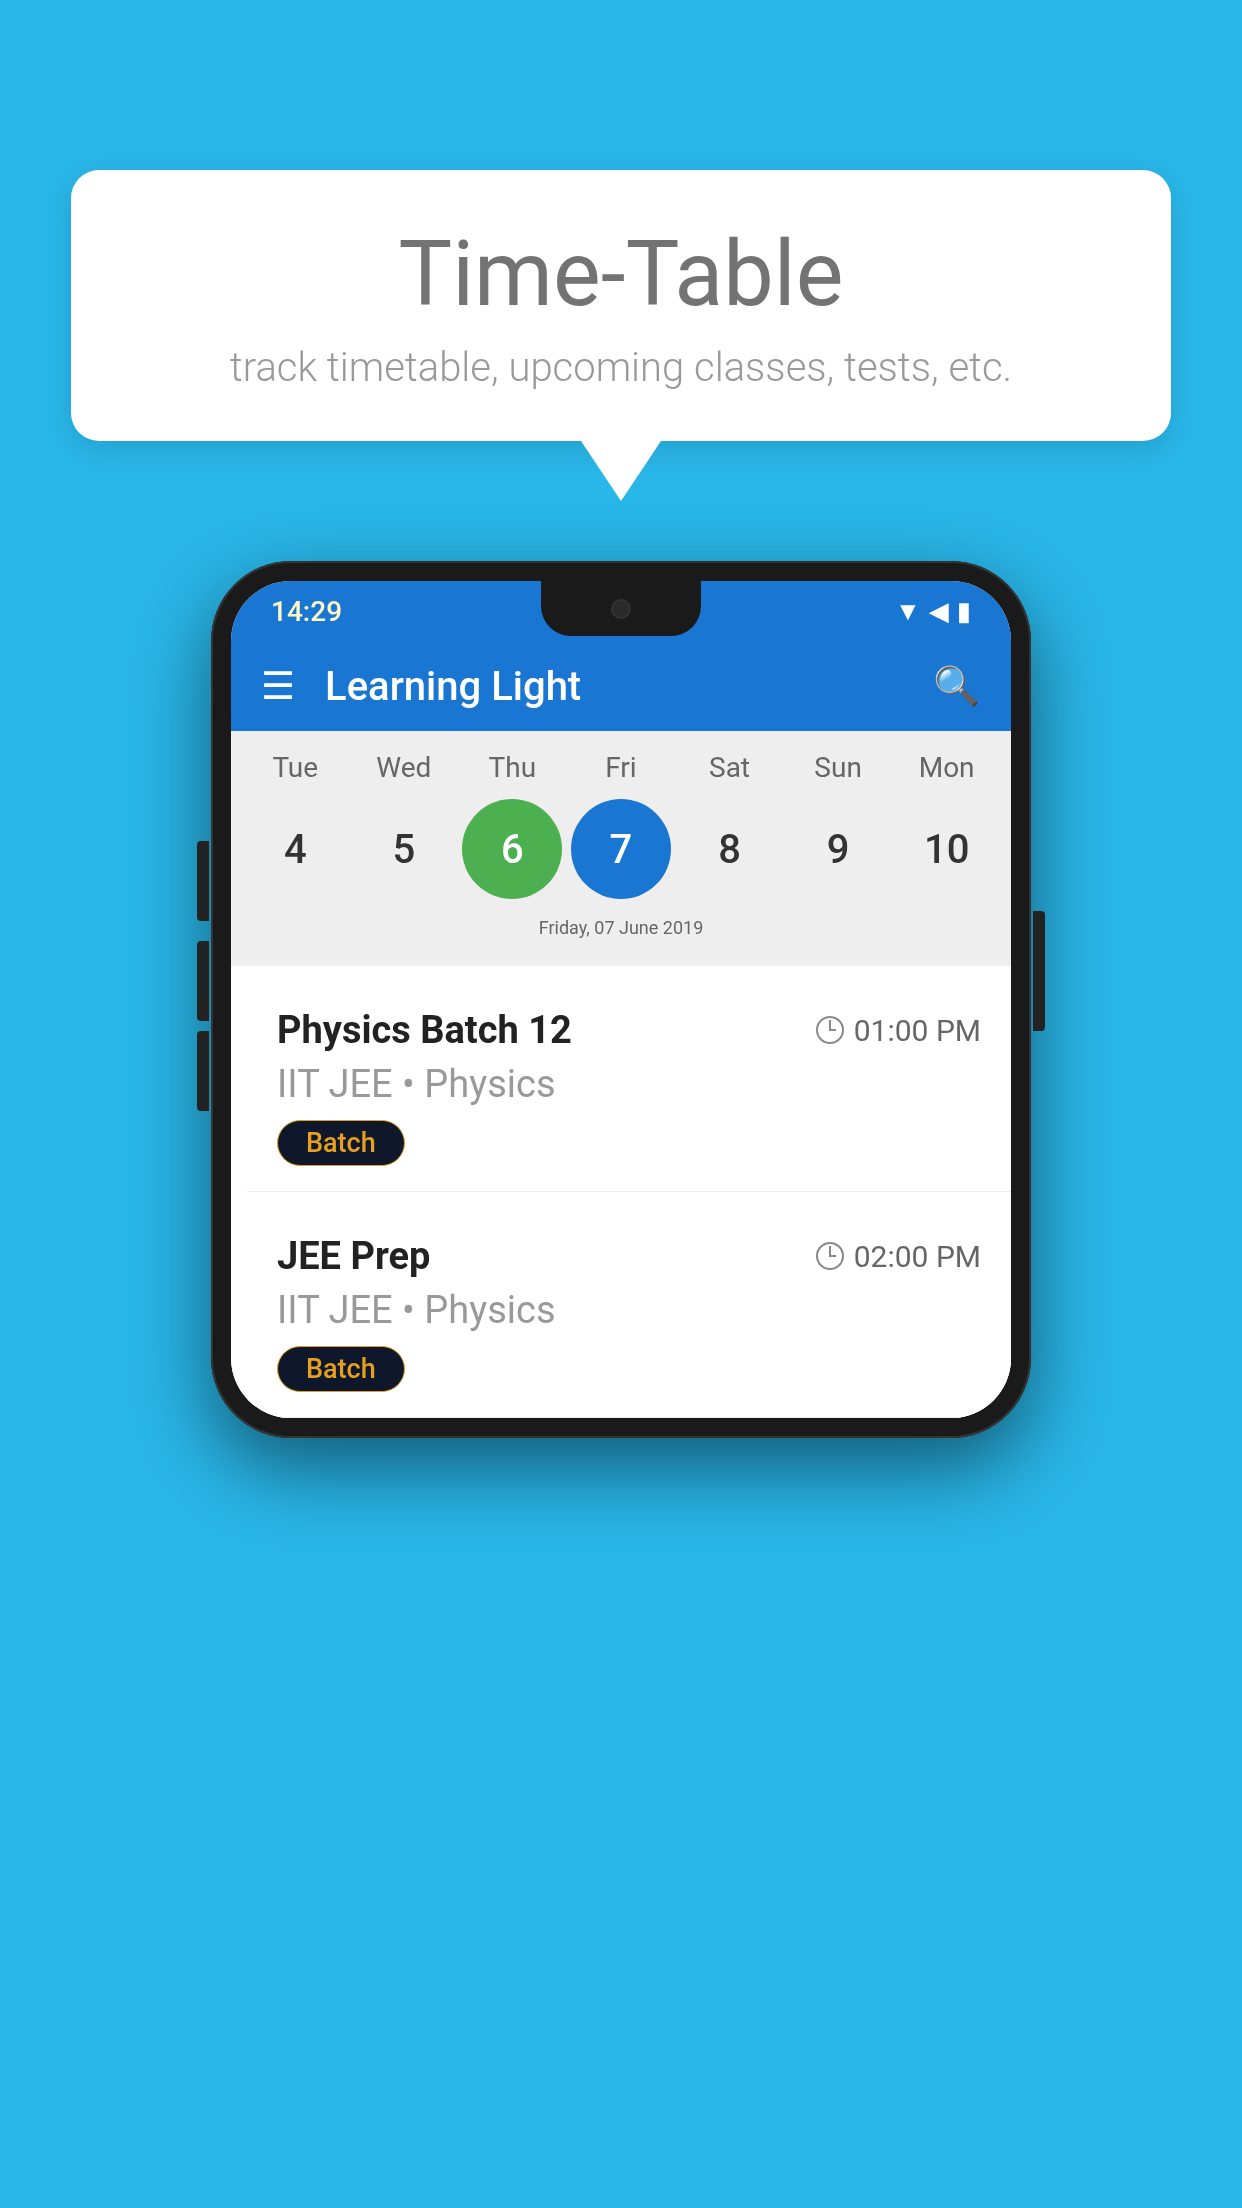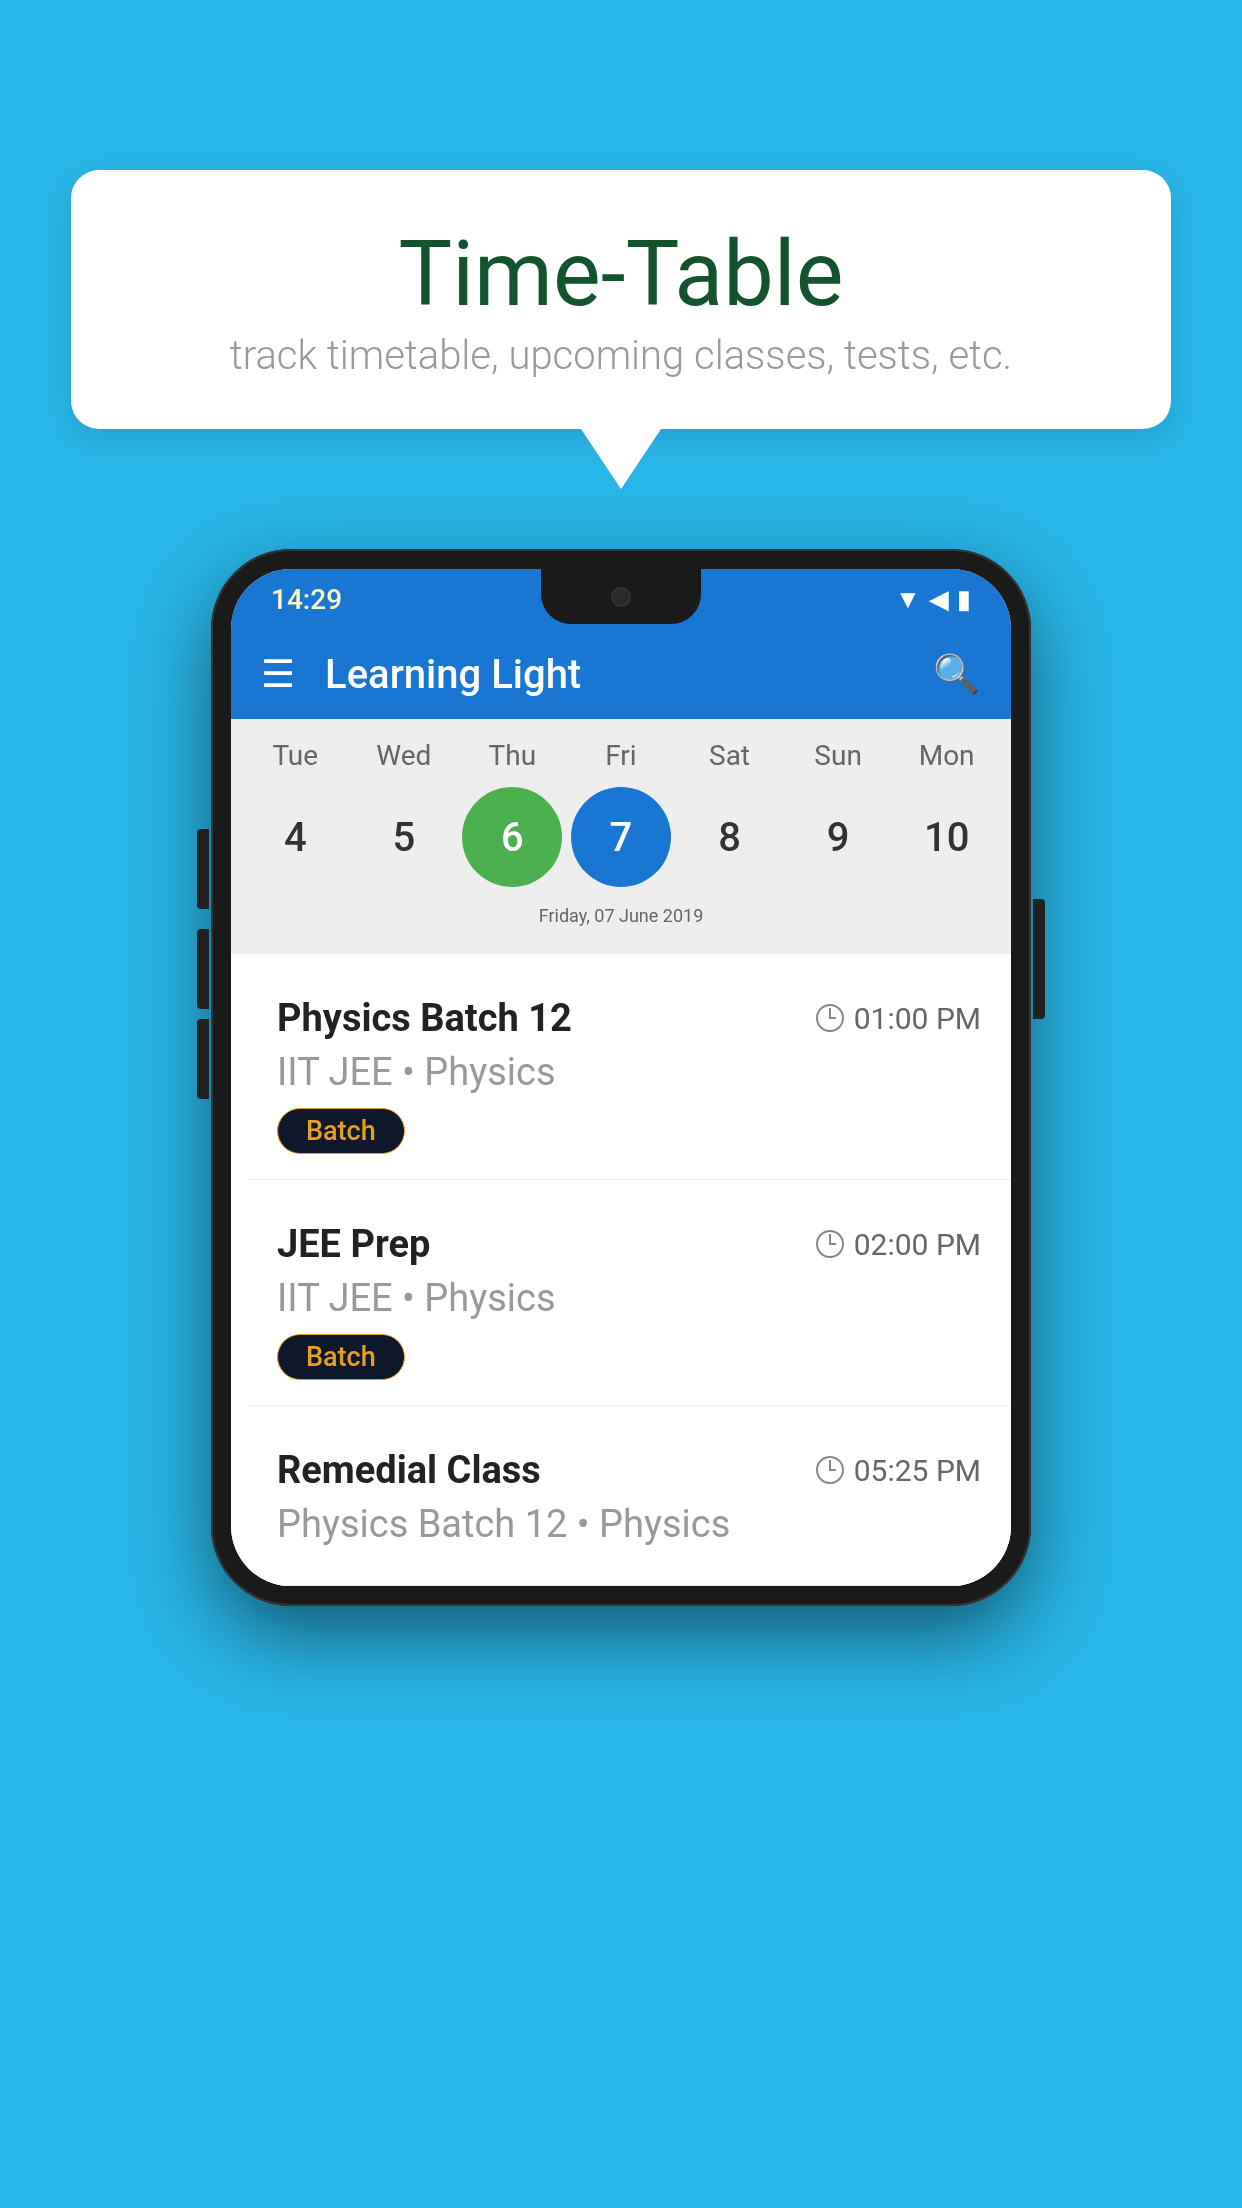--- a/index.html
+++ b/index.html
@@ -30,23 +30,23 @@
       border-radius: 28px;
       padding: 55px 60px 50px;
       text-align: center;
       width: 100%;
       box-shadow: 0 8px 30px rgba(0,0,0,0.12);
     }
 
     .speech-bubble-title {
       font-size: 90px;
       font-weight: 400;
-      color: #14532d;
+      color: #737373;
       line-height: 1.1;
-      margin-bottom: 8px;
+      margin-bottom: 20px;
     }
 
     .speech-bubble-subtitle {
       font-size: 40px;
       color: #999;
       font-weight: 300;
     }
 
     .speech-bubble-arrow {
       width: 0;
@@ -394,28 +394,18 @@
             <span class="schedule-item-name">JEE Prep</span>
             <span class="schedule-item-time">
               <span class="clock-icon-inline"></span>
               02:00 PM
             </span>
           </div>
           <div class="schedule-item-subtitle">IIT JEE • Physics</div>
           <span class="batch-tag">Batch</span>
         </div>
 
-        <div class="schedule-item">
-          <div class="schedule-item-header">
-            <span class="schedule-item-name">Remedial Class</span>
-            <span class="schedule-item-time">
-              <span class="clock-icon-inline"></span>
-              05:25 PM
-            </span>
-          </div>
-          <div class="schedule-item-subtitle">Physics Batch 12 • Physics</div>
-        </div>
 
       </div>
 
     </div>
   </div>
 </div>
 
 </body></html>

